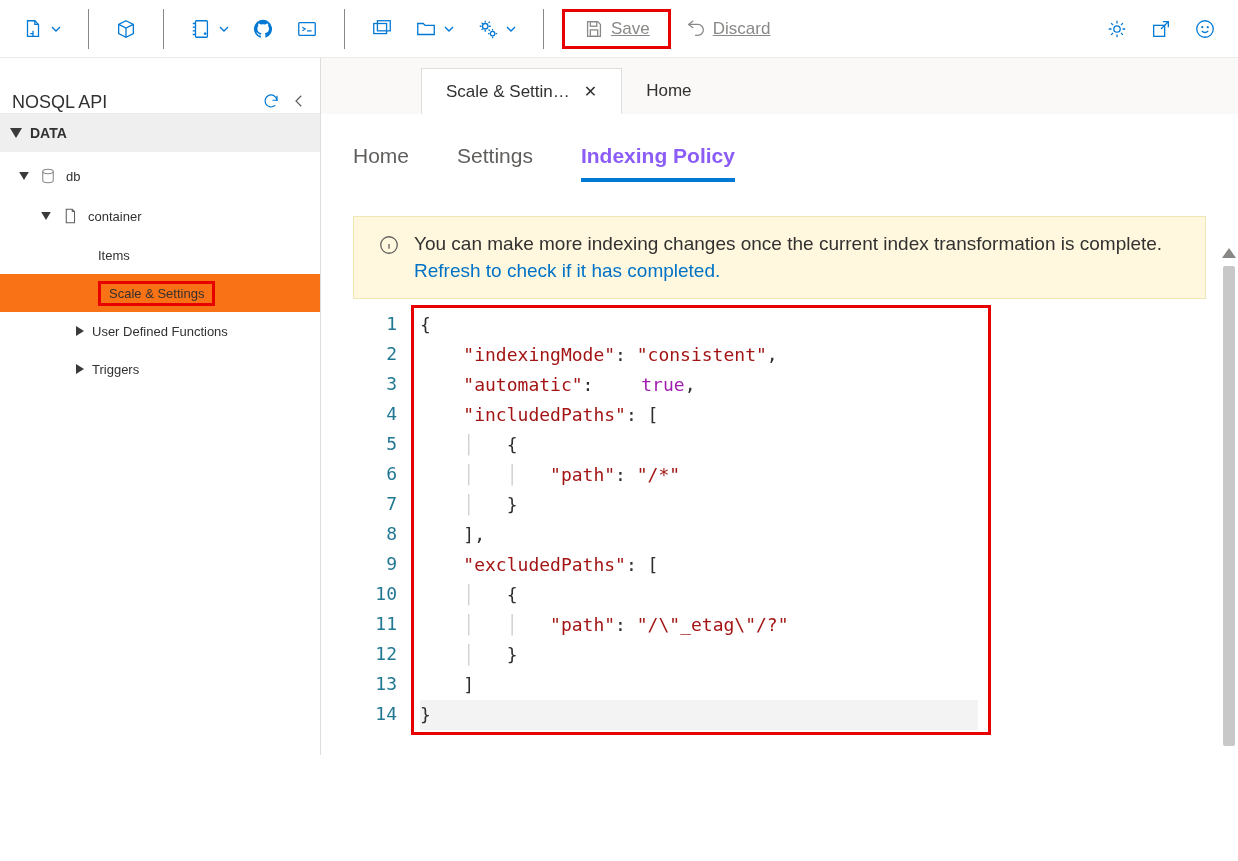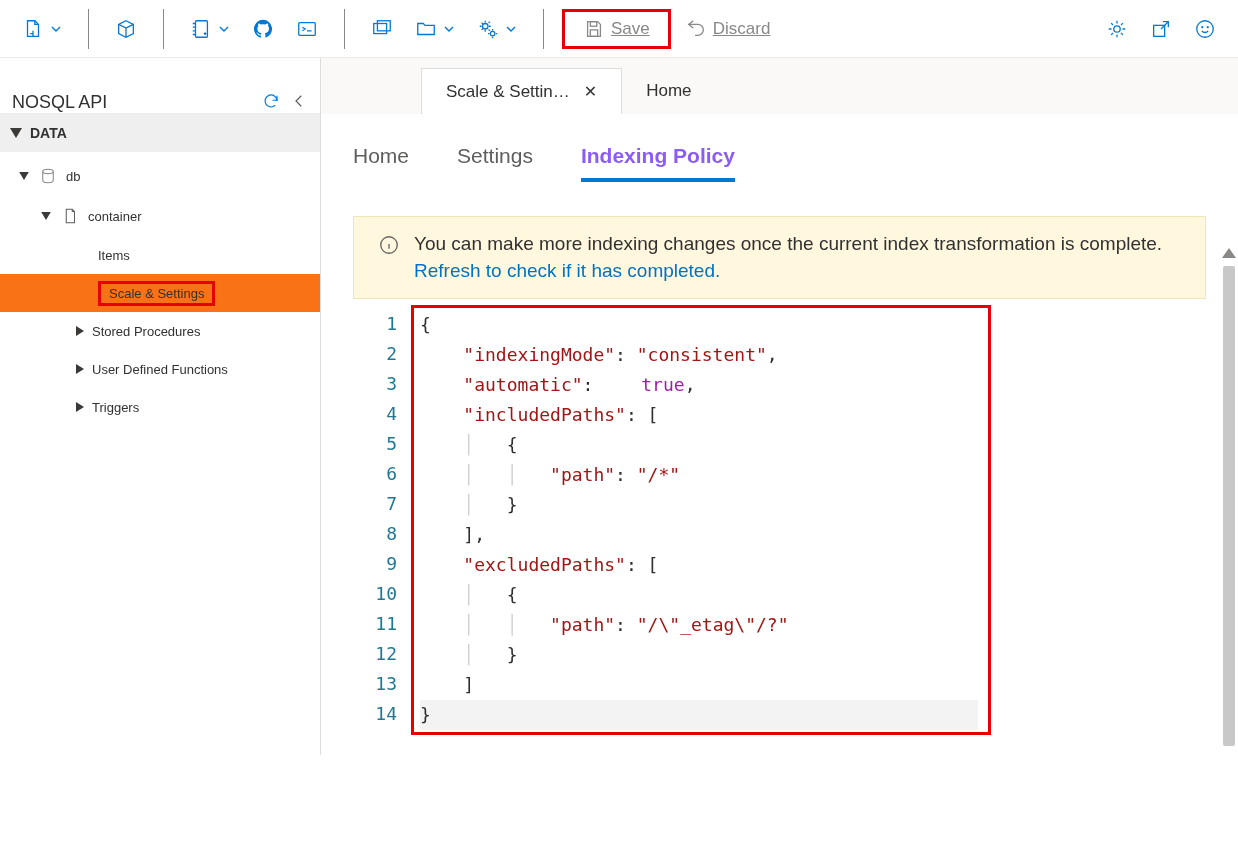--- a/index.html
+++ b/index.html
@@ -219,24 +219,20 @@
               <path d="M15 3v3h3"></path>
             </svg>
           </span>
         <span>container</span>
       </div>
       <div class="leaf">
         <span>Items</span>
       </div>
       <div class="leaf selected">
         <span class="leaf-box"><span>Scale &amp; Settings</span></span>
-      </div>
-      <div class="leaf with-caret">
-        <span class="caret right-small"></span>
-        <span>Stored Procedures</span>
       </div>
       <div class="leaf with-caret">
         <span class="caret right-small"></span>
         <span>User Defined Functions</span>
       </div>
       <div class="leaf with-caret">
         <span class="caret right-small"></span>
         <span>Triggers</span>
       </div>
     </div>

